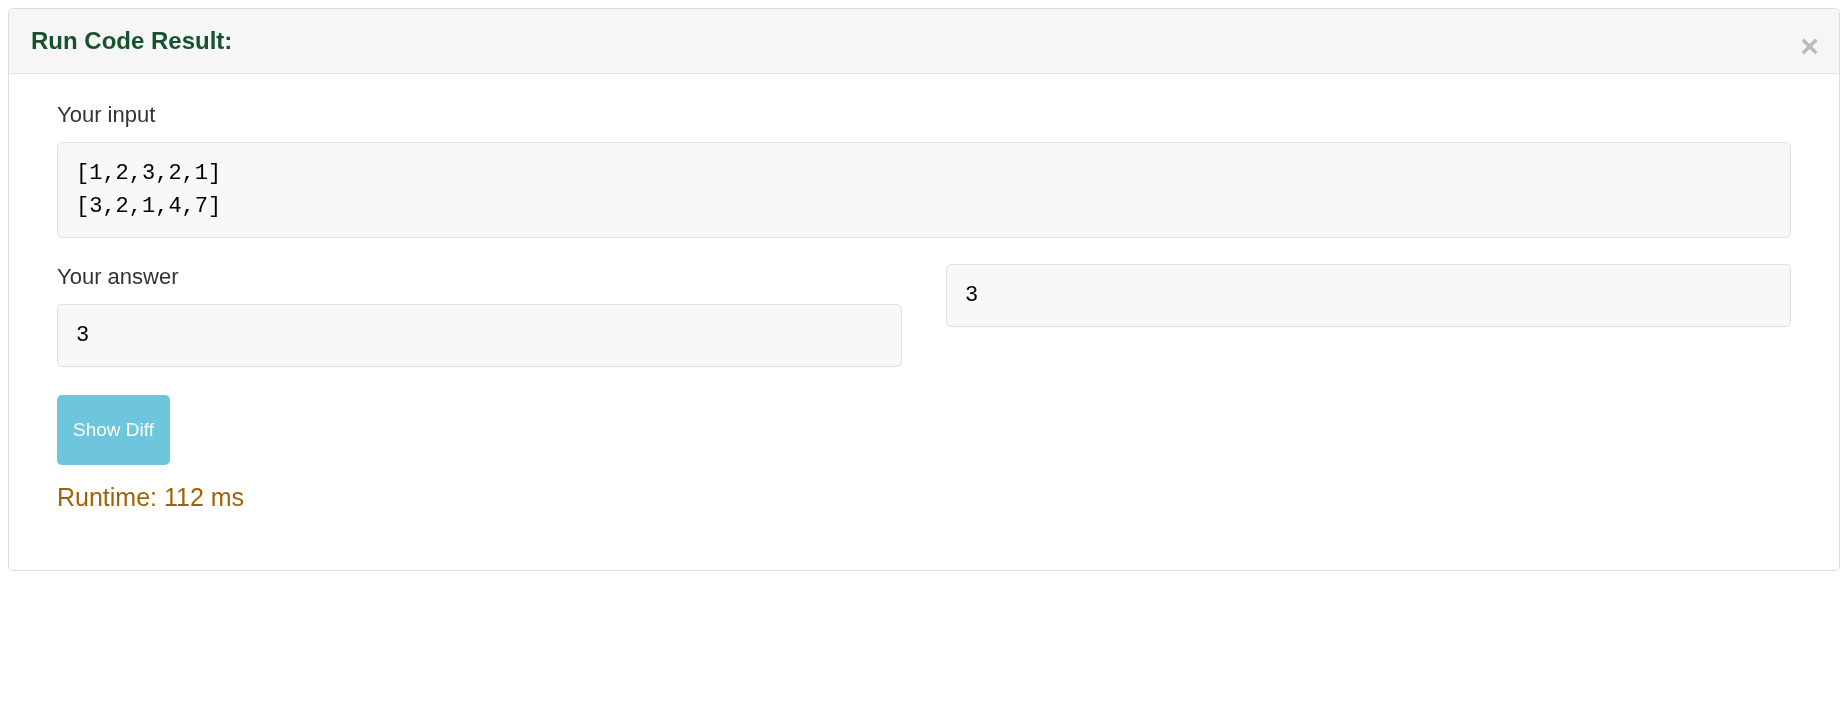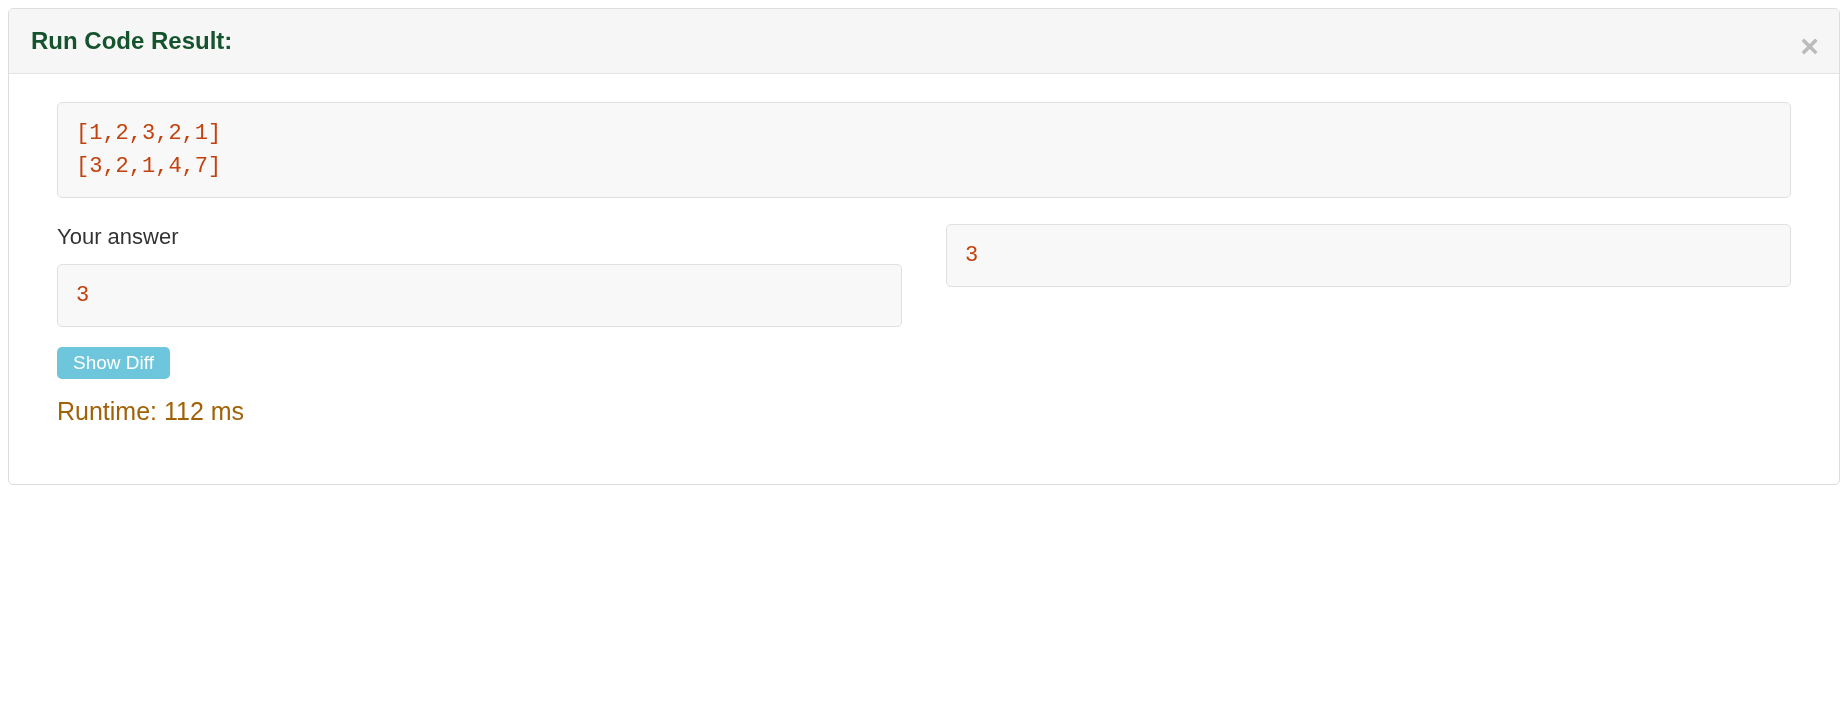--- a/index.html
+++ b/index.html
@@ -52,43 +52,43 @@
       margin-bottom: 14px;
     }
     .code-box {
       background: #f8f8f8;
       border: 1px solid #e0e0e0;
       border-radius: 5px;
       padding: 14px 18px;
       font-family: "SFMono-Regular", Consolas, "Liberation Mono", Menlo, monospace;
       font-size: 22px;
       line-height: 1.5;
-      color: #c2410c;
+      color: #000000;
       white-space: pre-wrap;
       word-break: break-all;
     }
     .input-section {
       margin-bottom: 26px;
     }
     .answers-row {
       display: flex;
       gap: 44px;
-      margin-bottom: 20px;
+      margin-bottom: 28px;
     }
     .answer-col {
       flex: 1;
       min-width: 0;
     }
     .show-diff-btn {
       display: inline-block;
       background: #6ec6dc;
       color: #ffffff;
       border: none;
       border-radius: 5px;
-      padding: 5px 16px;
+      padding: 24px 16px;
       font-size: 19px;
       font-weight: 400;
       cursor: pointer;
       margin-bottom: 18px;
     }
     .runtime {
       font-size: 25px;
       color: #a16207;
       margin-bottom: 28px;
       font-weight: 400;
@@ -110,20 +110,21 @@
 <body>
 
 <div class="panel">
   <div class="panel-header">
     <span class="panel-title">Run Code Result:</span>
     <span class="close-btn">×</span>
   </div>
   <div class="panel-body">
 
     <div class="input-section">
+      <div class="section-label">Your input</div>
       <div class="code-box">[1,2,3,2,1]
 [3,2,1,4,7]</div>
     </div>
 
     <div class="answers-row">
       <div class="answer-col">
         <div class="section-label">Your answer</div>
         <div class="code-box">3</div>
       </div>
       <div class="answer-col">

